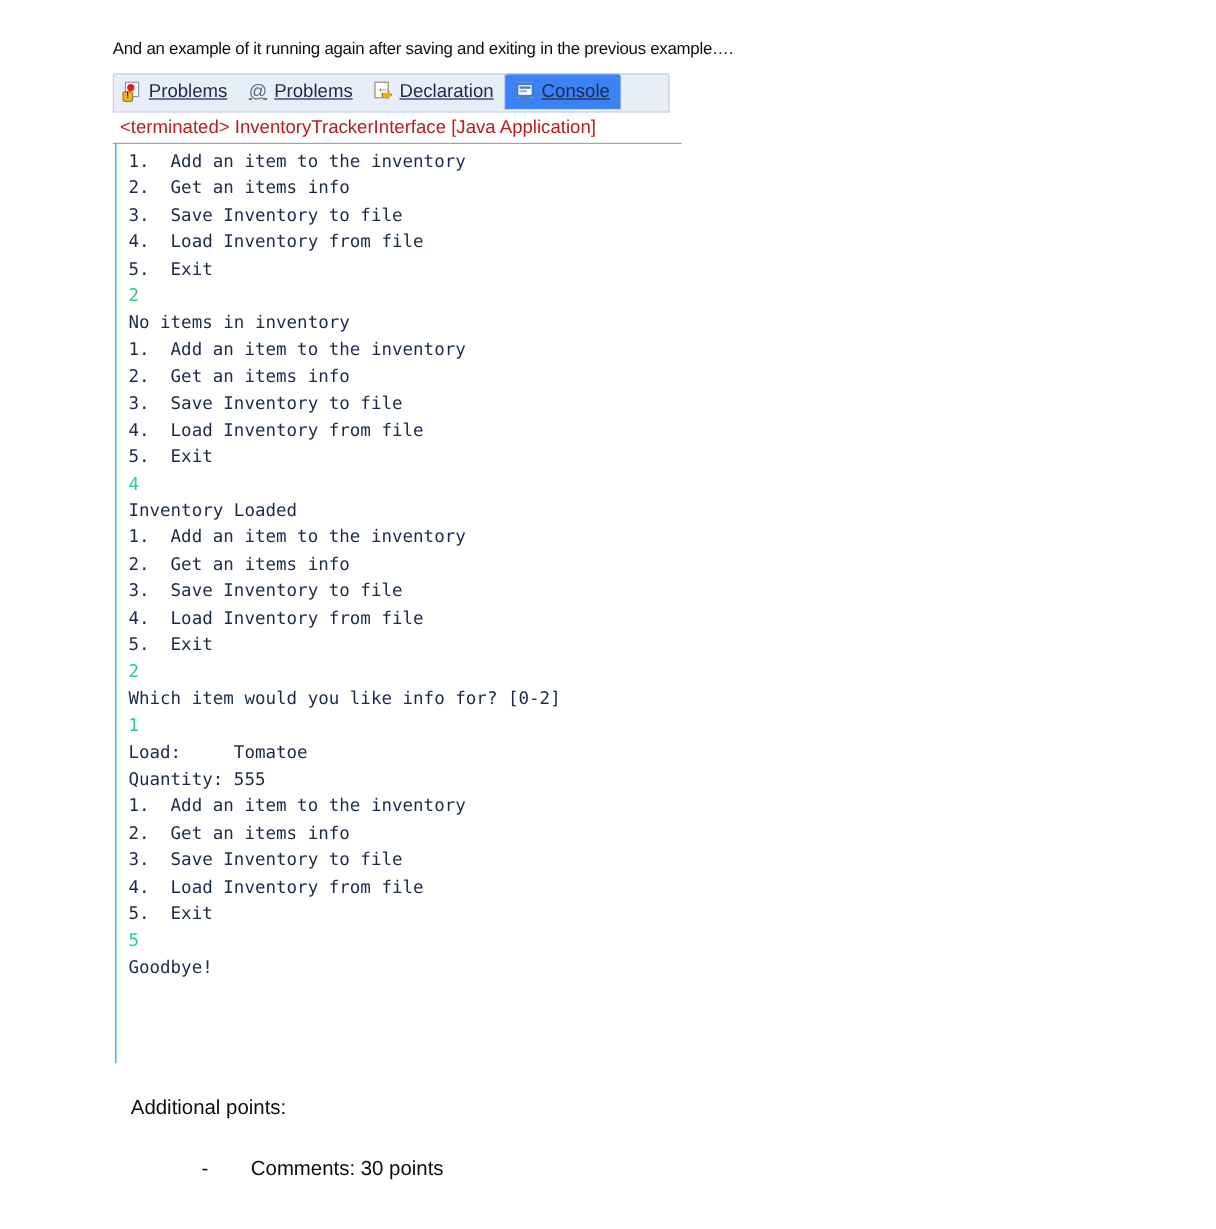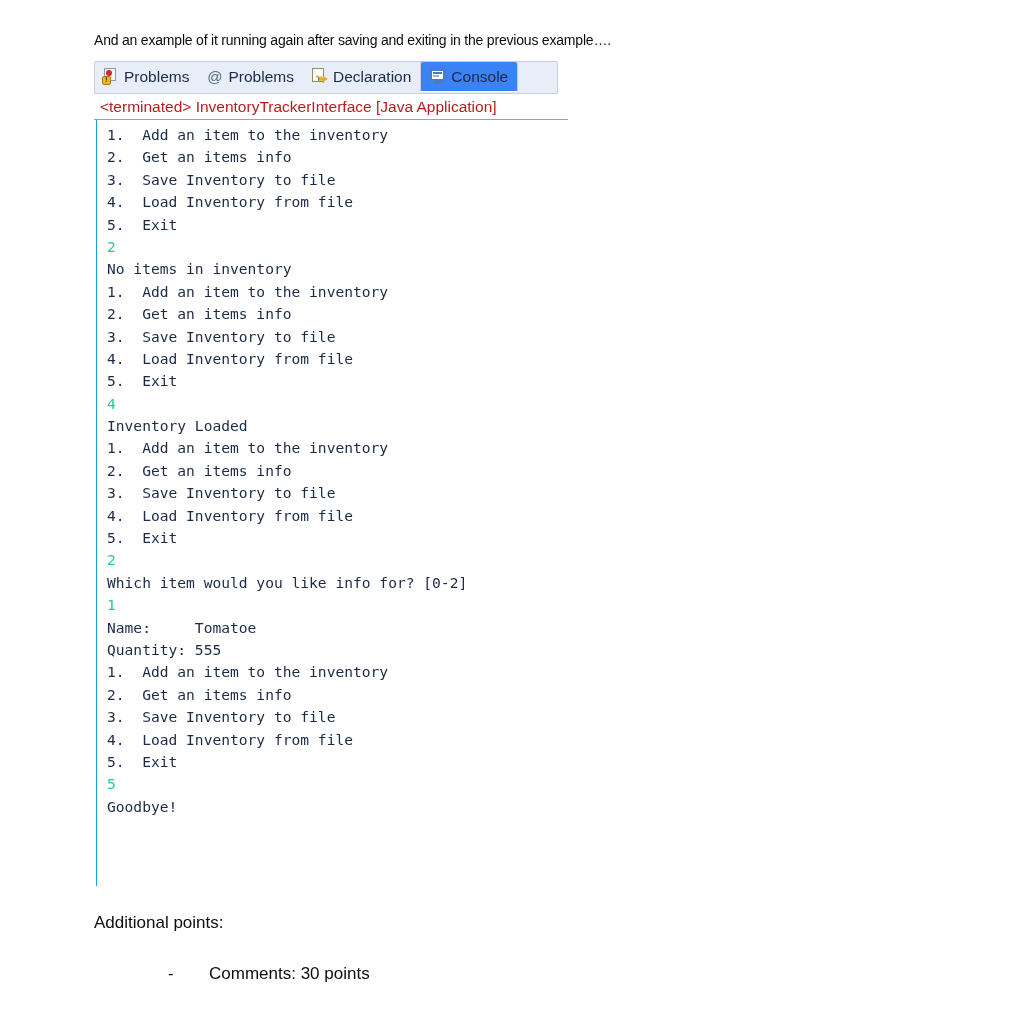--- a/index.html
+++ b/index.html
@@ -61,20 +61,21 @@
     display: flex;
     align-items: center;
     gap: 5px;
     padding: 0 9px 0 8px;
     height: 31px;
     box-sizing: border-box;
     font-size: 15.5px;
     color: #1b2a46;
     white-space: nowrap;
     z-index: 2;
+    text-decoration: underline;
   }
   .tab.active {
     background: #3b82f6;
     border: 1px solid #c3cede;
     border-bottom: 1px solid #ffffff;
     border-radius: 3px 3px 0 0;
     margin-bottom: -1px;
   }
 
   .tab-icon {
@@ -196,21 +197,21 @@
     white-space: pre;
     height: 22.4px;
   }
   .cline.input {
     color: #27cf87;
   }
 
   
   .footer-text {
     position: absolute;
-    left: 94px;
+    left: 109px;
     font-size: 17px;
     line-height: 24px;
     color: #0d0d0d;
     white-space: nowrap;
   }
   .footer-a { top: 911px; }
   .footer-b { top: 962px; left: 168px; }
   .footer-b .dash { display: inline-block; width: 41px; }
 </style>
 </head>
@@ -275,21 +276,21 @@
         <div class="cline input">4</div>
         <div class="cline">Inventory Loaded</div>
         <div class="cline">1.  Add an item to the inventory</div>
         <div class="cline">2.  Get an items info</div>
         <div class="cline">3.  Save Inventory to file</div>
         <div class="cline">4.  Load Inventory from file</div>
         <div class="cline">5.  Exit</div>
         <div class="cline input">2</div>
         <div class="cline">Which item would you like info for? [0-2]</div>
         <div class="cline input">1</div>
-        <div class="cline">Name:     Tomatoe</div>
+        <div class="cline">Load:     Tomatoe</div>
         <div class="cline">Quantity: 555</div>
         <div class="cline">1.  Add an item to the inventory</div>
         <div class="cline">2.  Get an items info</div>
         <div class="cline">3.  Save Inventory to file</div>
         <div class="cline">4.  Load Inventory from file</div>
         <div class="cline">5.  Exit</div>
         <div class="cline input">5</div>
         <div class="cline">Goodbye!</div>
       </div>
   </div>

